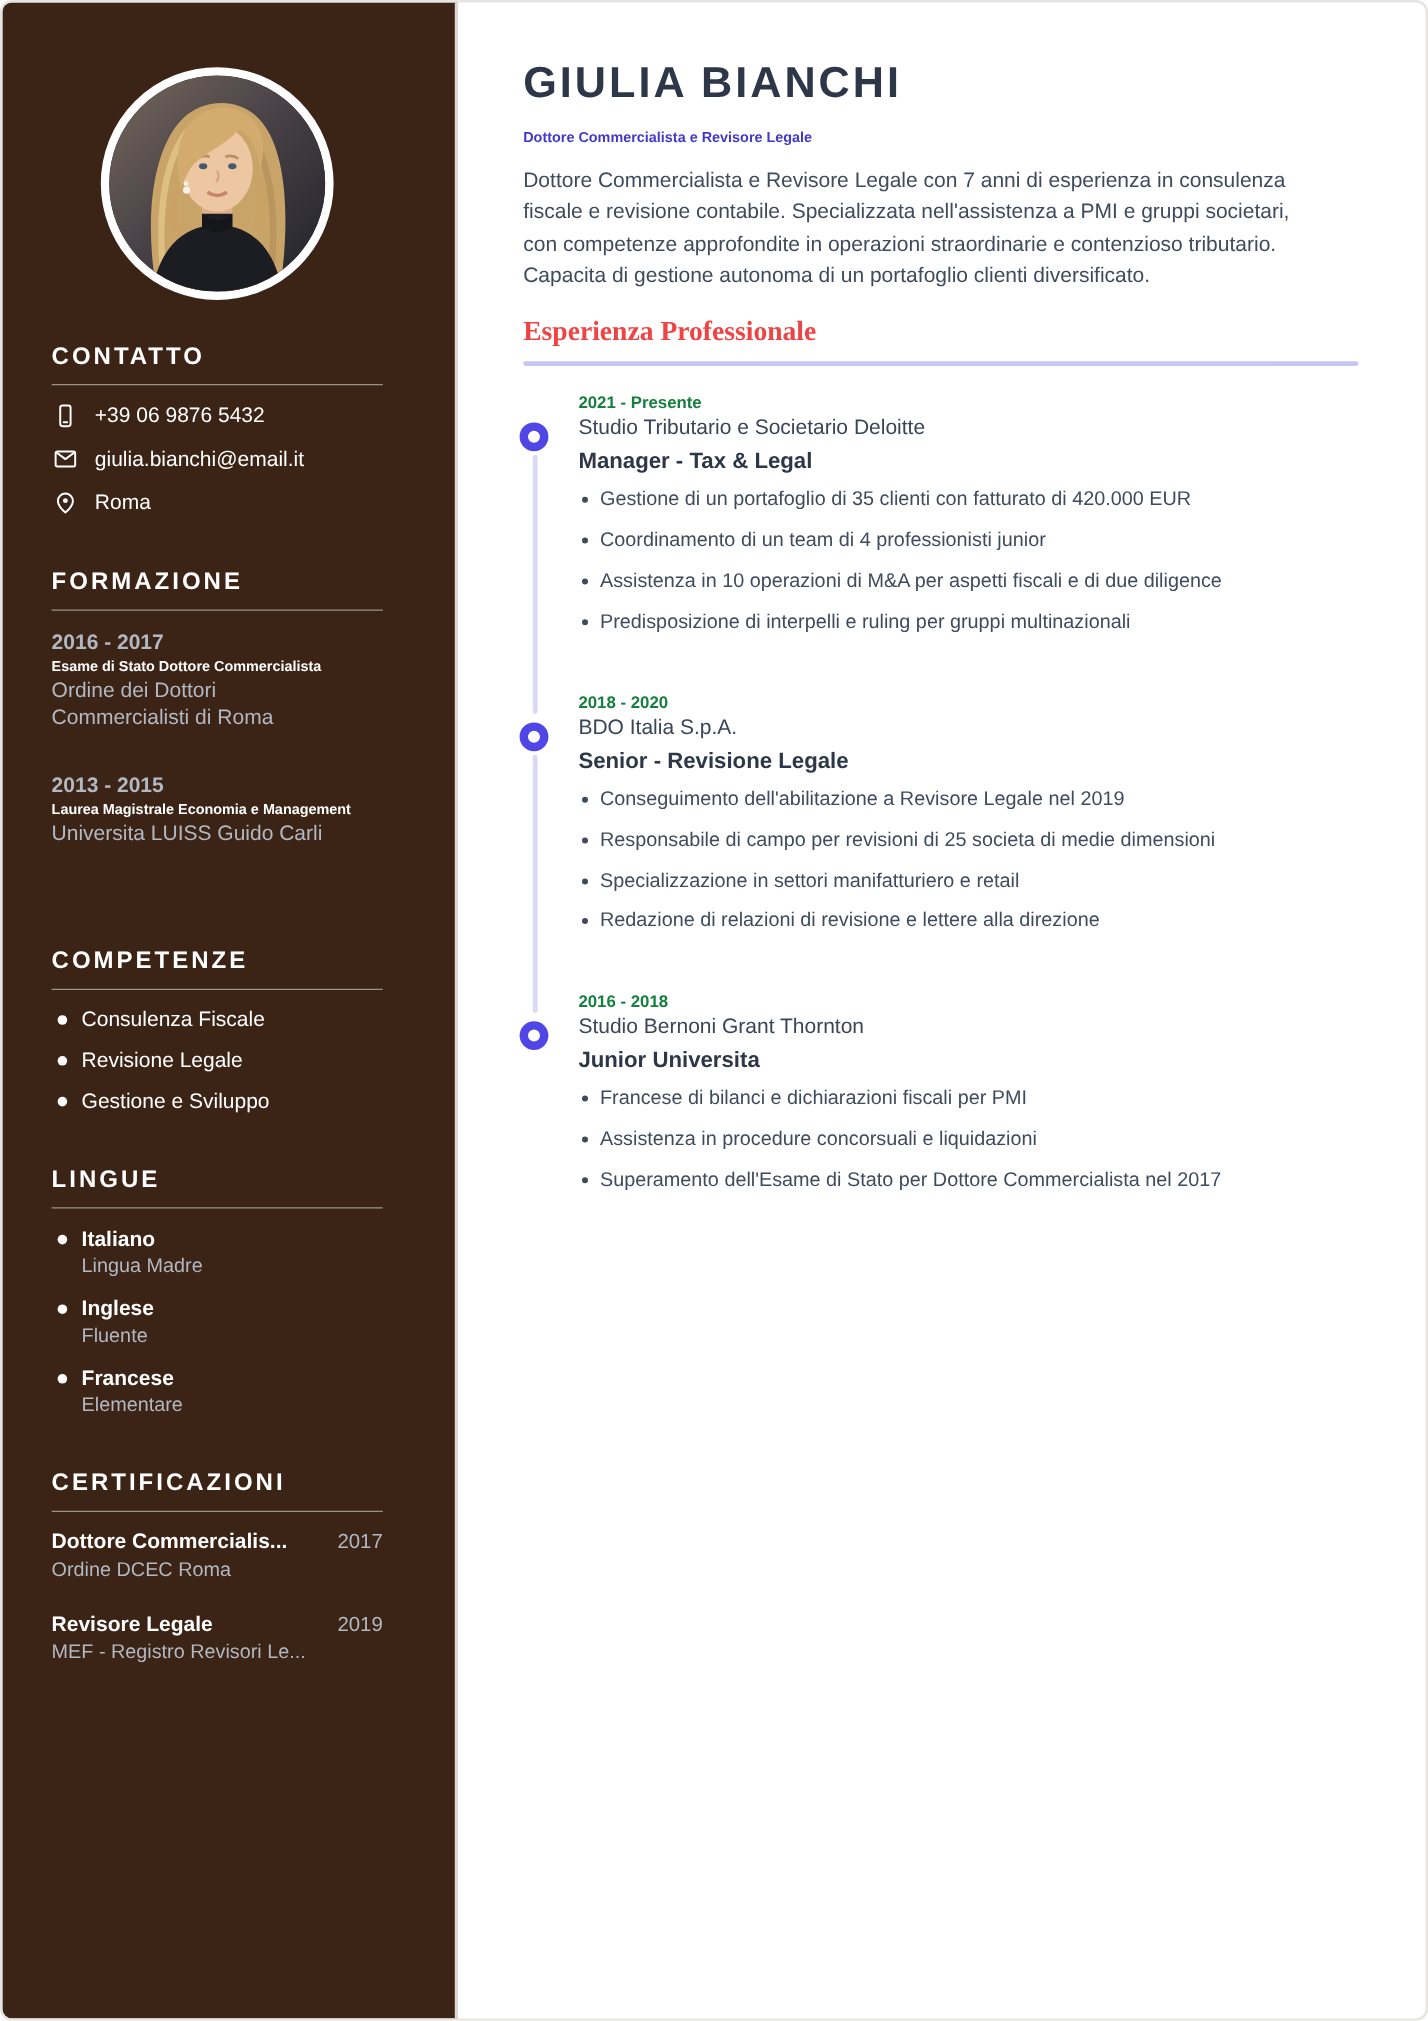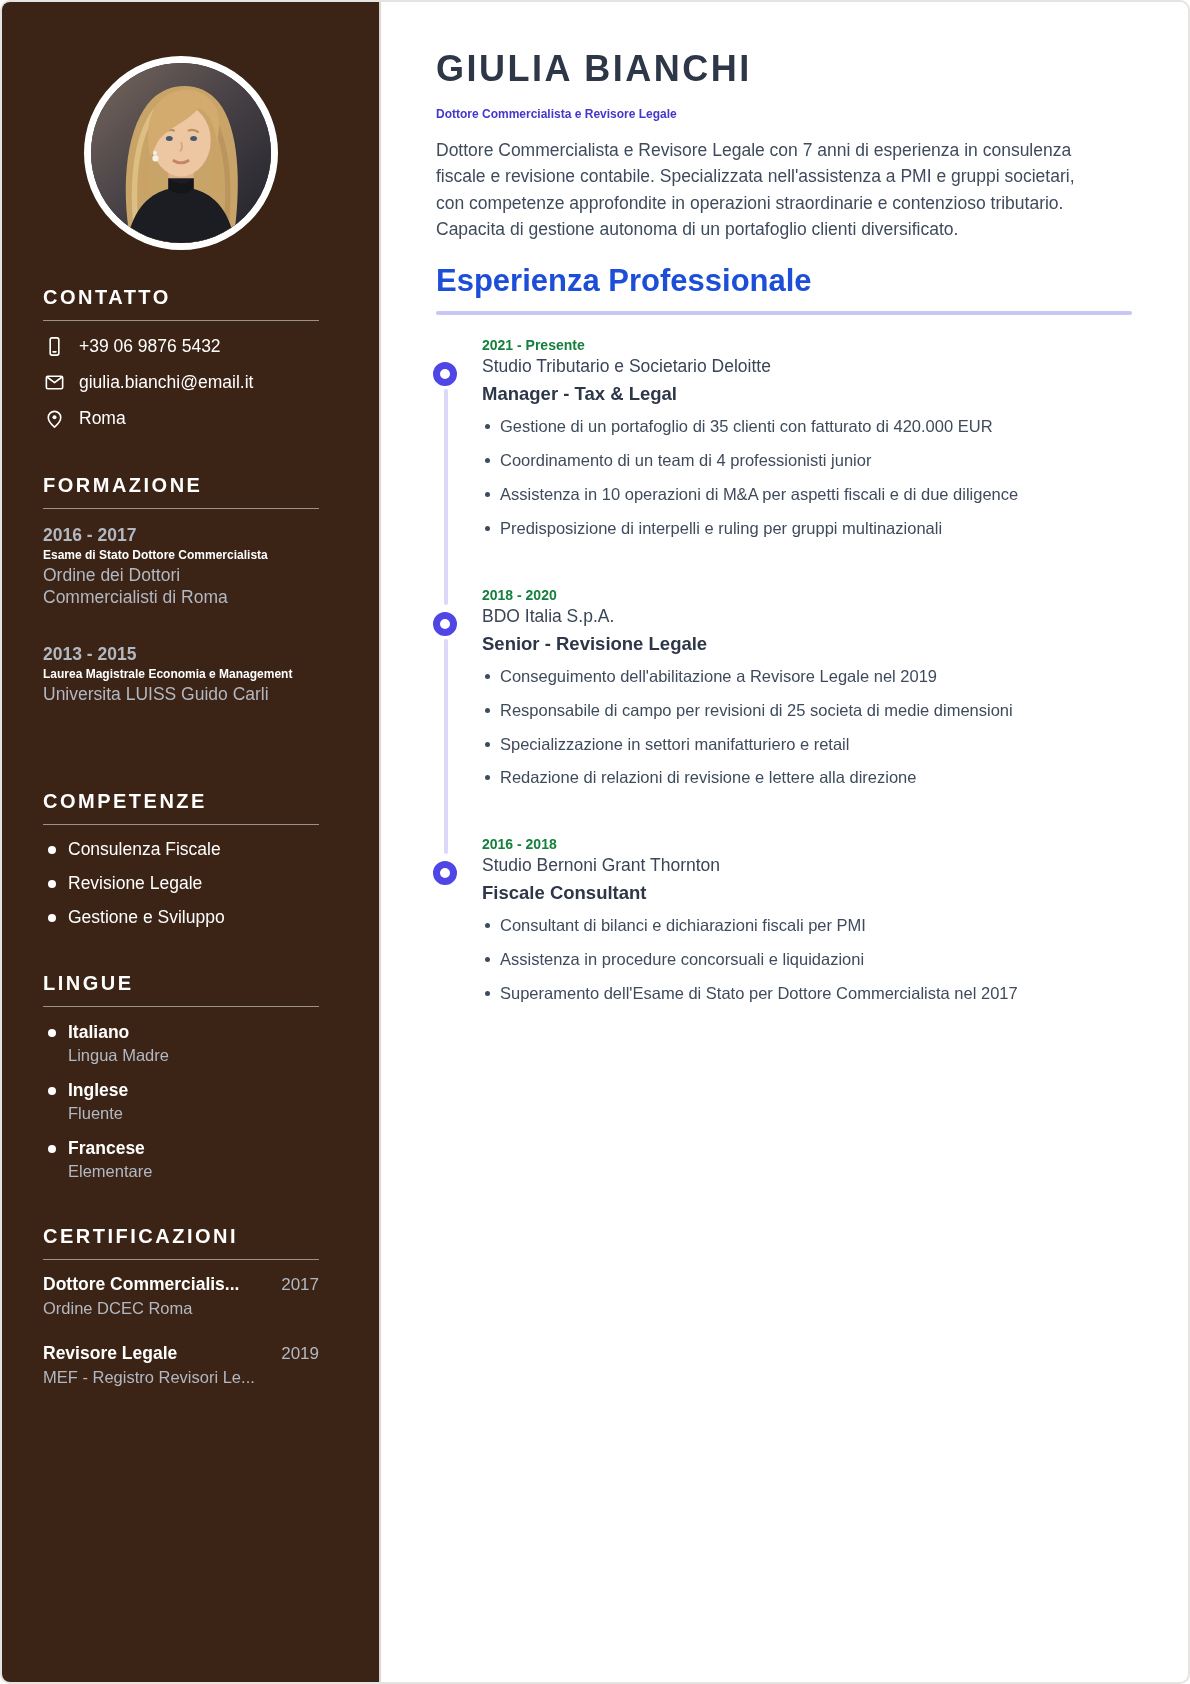--- a/index.html
+++ b/index.html
@@ -65,21 +65,21 @@
 
   
   .main { flex:1; box-sizing:border-box; padding:46px 56px 40px 55px; }
   .person-name {
     margin:0 0 17px 0; font-size:36px; font-weight:800; letter-spacing:2.5px;
     color:#2d3748;
   }
   .person-subtitle { color:#4338ca; font-weight:700; font-size:12px; margin-bottom:16px; }
   .summary { color:#3f4b5c; font-size:17.5px; line-height:1.5; max-width:645px; margin:0 0 21px 0; }
 
-  .exp-title { margin:0; font-size:31px; font-weight:800; color:#1d4ed8; }
+  .exp-title { margin:0; font-size:23px; font-weight:800; color:#ef4444;font-family:Liberation Serif, serif; }
   .exp-rule { height:4px; background:#c8c6f4; border:none; border-radius:2px; margin:12px 0 22px 0; }
 
   .timeline { max-width:620px; }
   .entry { position:relative; padding-left:46px; margin-bottom:46px; }
   .entry:last-child { margin-bottom:0; }
   .entry::before {
     content:""; position:absolute; left:8px; top:52px; bottom:-64px;
     width:3.5px; background:#dbd9f7; border-radius:2px;
   }
   .entry:last-child::before { display:none; }
@@ -266,23 +266,23 @@
           <li class="bullet-item">Responsabile di campo per revisioni di 25 societa di medie dimensioni</li>
           <li class="bullet-item">Specializzazione in settori manifatturiero e retail</li>
           <li class="bullet-item">Redazione di relazioni di revisione e lettere alla direzione</li>
         </ul>
       </article>
 
       <article class="entry">
         <span class="marker"></span>
         <div class="entry-period">2016 - 2018</div>
         <div class="entry-company">Studio Bernoni Grant Thornton</div>
-        <div class="entry-role">Fiscale Consultant</div>
+        <div class="entry-role">Junior Universita</div>
         <ul class="bullet-list">
-          <li class="bullet-item">Consultant di bilanci e dichiarazioni fiscali per PMI</li>
+          <li class="bullet-item">Francese di bilanci e dichiarazioni fiscali per PMI</li>
           <li class="bullet-item">Assistenza in procedure concorsuali e liquidazioni</li>
           <li class="bullet-item">Superamento dell'Esame di Stato per Dottore Commercialista nel 2017</li>
         </ul>
       </article>
 
     </div>
   </main>
 </div>
 
 </body></html>

